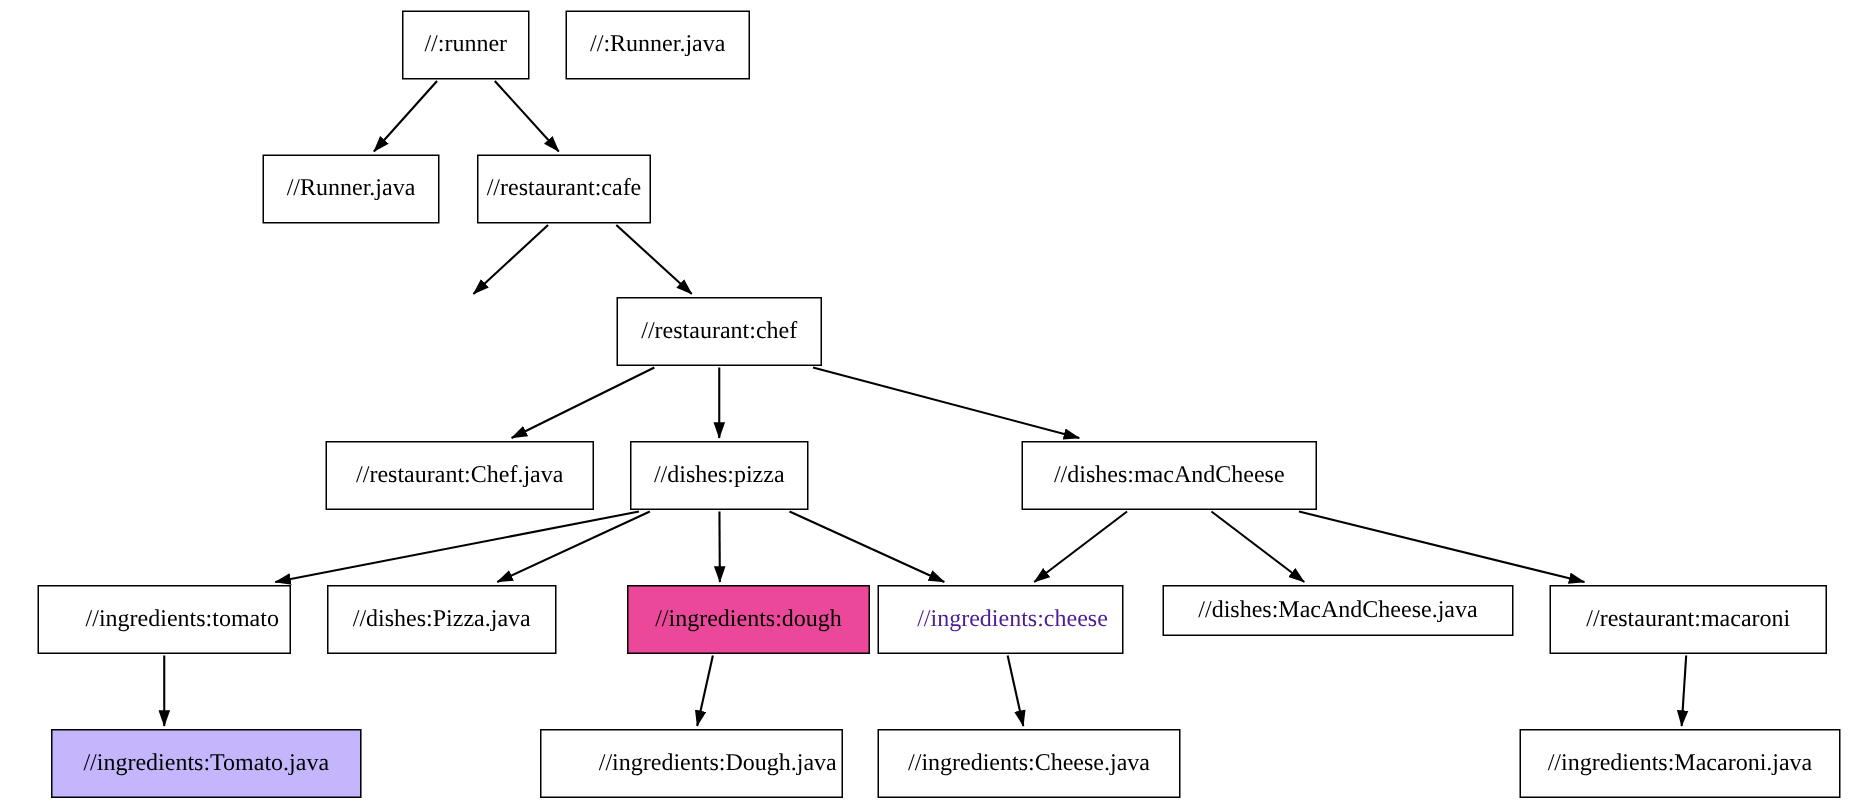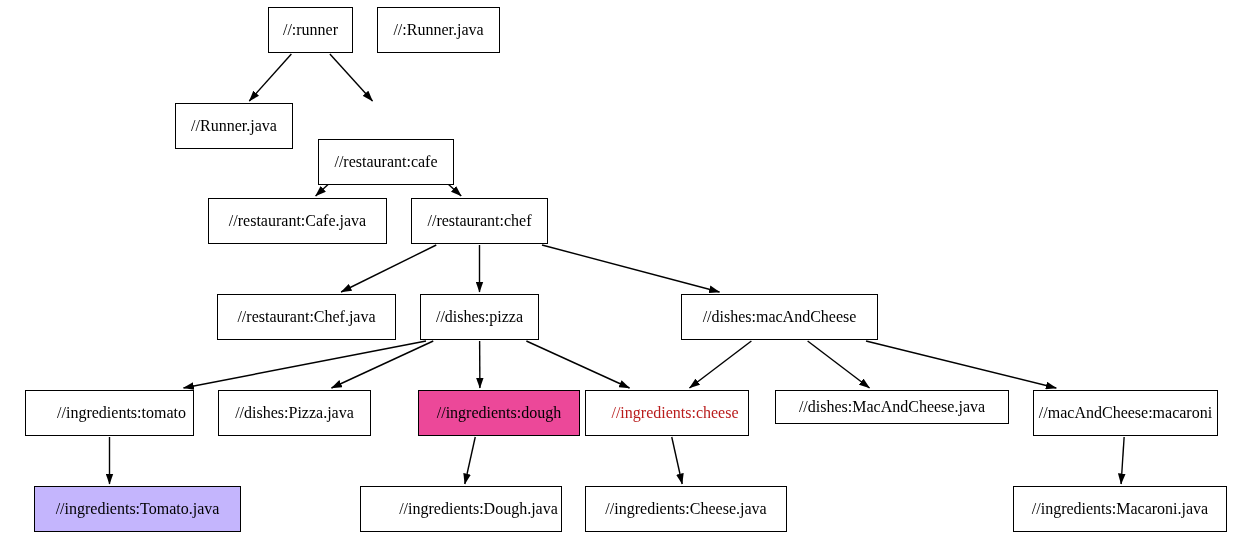--- a/index.html
+++ b/index.html
@@ -72,25 +72,22 @@
 
 <div class="node" style="left: 268px; top: 7px; width: 85px; height: 46px; border-color: rgb(0, 0, 0); background: rgb(255, 255, 255);">
       <span style="color: rgb(0, 0, 0);">//:runner</span>
     </div>
     <div class="node" style="left: 377px; top: 7px; width: 123px; height: 46px; border-color: rgb(0, 0, 0); background: rgb(255, 255, 255);">
       <span style="color: rgb(0, 0, 0);">//:Runner.java</span>
     </div>
     <div class="node" style="left: 175px; top: 103px; width: 118px; height: 46px; border-color: rgb(0, 0, 0); background: rgb(255, 255, 255);">
       <span style="color: rgb(0, 0, 0);">//Runner.java</span>
     </div>
-    <div class="node" style="left: 318px; top: 103px; width: 136px; height: 46px; border-color: rgb(0, 0, 0); background: rgb(255, 255, 255); margin-top: 36px;">
+    <div class="node" style="left: 318px; top: 103px; width: 116px; height: 46px; border-color: rgb(0, 0, 0); background: rgb(255, 255, 255);">
       <span style="color: rgb(0, 0, 0);">//restaurant:cafe</span>
-    </div>
-    <div class="node" style="left: 208px; top: 198px; width: 179px; height: 46px; border-color: rgb(0, 0, 0); background: rgb(255, 255, 255);">
-      <span style="color: rgb(0, 0, 0);">//restaurant:Cafe.java</span>
     </div>
     <div class="node" style="left: 411px; top: 198px; width: 137px; height: 46px; border-color: rgb(0, 0, 0); background: rgb(255, 255, 255);">
       <span style="color: rgb(0, 0, 0);">//restaurant:chef</span>
     </div>
     <div class="node" style="left: 217px; top: 294px; width: 179px; height: 46px; border-color: rgb(0, 0, 0); background: rgb(255, 255, 255);">
       <span style="color: rgb(0, 0, 0);">//restaurant:Chef.java</span>
     </div>
     <div class="node" style="left: 681px; top: 294px; width: 197px; height: 46px; border-color: rgb(0, 0, 0); background: rgb(255, 255, 255);">
       <span style="color: rgb(0, 0, 0);">//dishes:macAndCheese</span>
     </div>
@@ -100,27 +97,27 @@
     <div class="node" style="left: 25px; top: 390px; width: 169px; height: 46px; border-color: rgb(0, 0, 0); background: rgb(255, 255, 255); padding-left: 24px;">
       <span style="color: rgb(0, 0, 0);">//ingredients:tomato</span>
     </div>
     <div class="node" style="left: 218px; top: 390px; width: 153px; height: 46px; border-color: rgb(0, 0, 0); background: rgb(255, 255, 255);">
       <span style="color: rgb(0, 0, 0);">//dishes:Pizza.java</span>
     </div>
     <div class="node" style="left: 418px; top: 390px; width: 162px; height: 46px; border-color: rgb(0, 0, 0); background: #ec4899;">
       <span style="color: rgb(0, 0, 0);">//ingredients:dough</span>
     </div>
     <div class="node" style="left: 585px; top: 390px; width: 164px; height: 46px; border-color: rgb(0, 0, 0); background: rgb(255, 255, 255);">
-      <span style="color: #b91c1c; margin-left: 16px;">//ingredients:cheese</span>
+      <span style="color: #4c1d95; margin-left: 16px;">//ingredients:cheese</span>
     </div>
     <div class="node" style="left: 775px; top: 390px; width: 234px; height: 34px; border-color: rgb(0, 0, 0); background: rgb(255, 255, 255);">
       <span style="color: rgb(0, 0, 0);">//dishes:MacAndCheese.java</span>
     </div>
     <div class="node" style="left: 1033px; top: 390px; width: 185px; height: 46px; border-color: rgb(0, 0, 0); background: rgb(255, 255, 255);">
-      <span style="color: rgb(0, 0, 0);">//macAndCheese:macaroni</span>
+      <span style="color: rgb(0, 0, 0);">//restaurant:macaroni</span>
     </div>
     <div class="node" style="left: 6px; top: 486px; width: 207px; height: 46px; border-color: rgb(0, 0, 0); background: #c4b5fd; margin-left: 28px;">
       <span style="color: rgb(0, 0, 0);">//ingredients:Tomato.java</span>
     </div>
     <div class="node" style="left: 360px; top: 486px; width: 202px; height: 46px; border-color: rgb(0, 0, 0); background: rgb(255, 255, 255); padding-left: 35px;">
       <span style="color: rgb(0, 0, 0);">//ingredients:Dough.java</span>
     </div>
     <div class="node" style="left: 585px; top: 486px; width: 202px; height: 46px; border-color: rgb(0, 0, 0); background: rgb(255, 255, 255);">
       <span style="color: rgb(0, 0, 0);">//ingredients:Cheese.java</span>
     </div>

